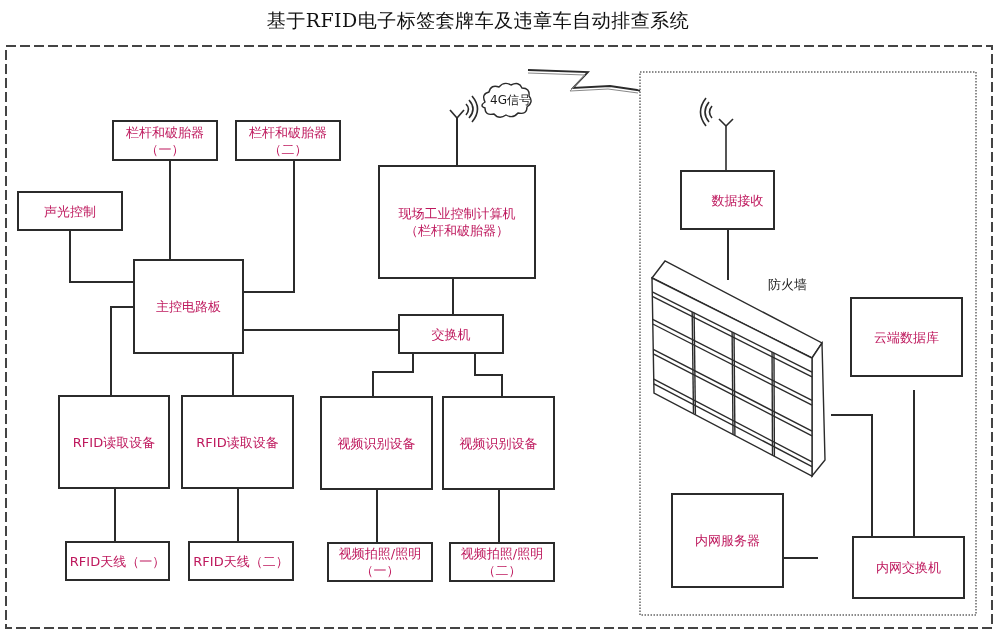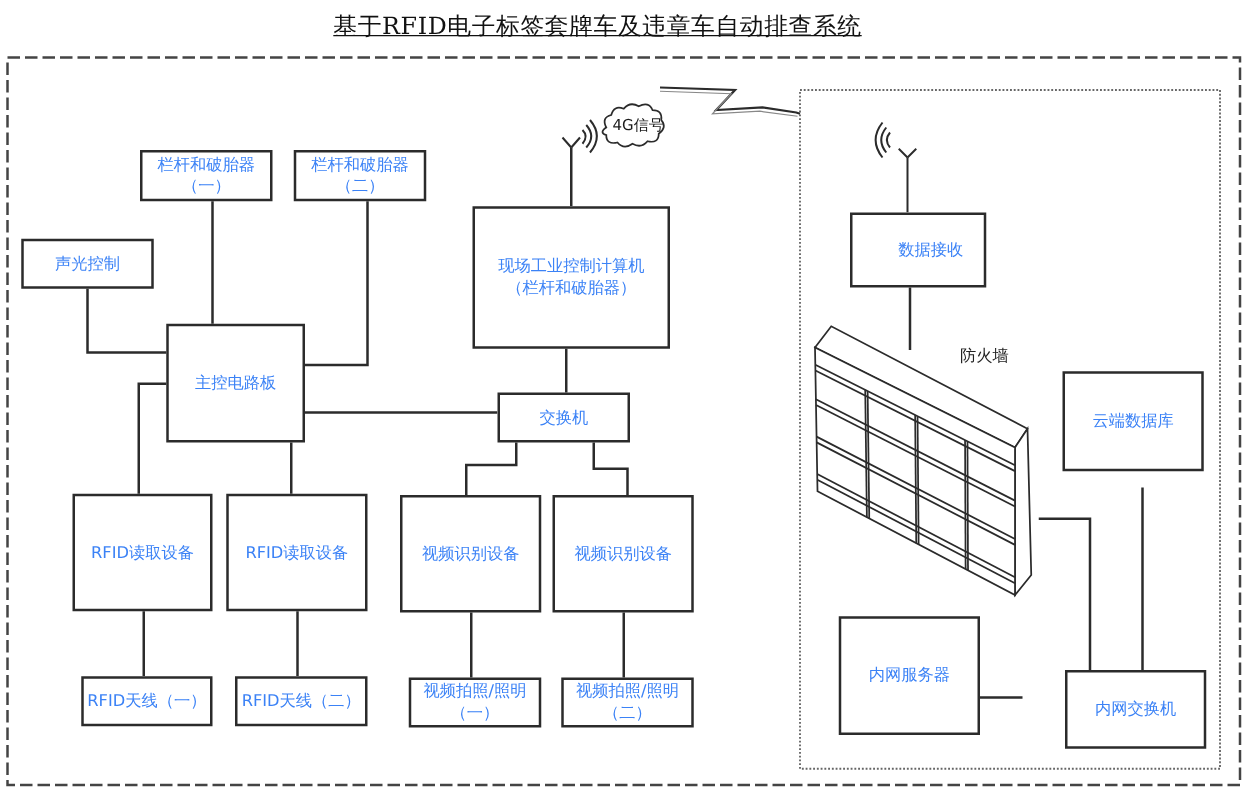--- a/index.html
+++ b/index.html
@@ -1,23 +1,23 @@
 <!DOCTYPE html>
 <html><head>
 <meta charset="utf-8">
 <style>
   html, body { margin: 0; padding: 0; background: #ffffff; }
   body { width: 1000px; height: 639px; position: relative; overflow: hidden;
          font-family: "DejaVu Sans", "Liberation Sans", sans-serif; color: #222; }
   #title { position: absolute; left: 0; top: 8px; width: 956px; text-align: center;
-           font-size: 19px; font-family: "DejaVu Serif", "Liberation Serif", serif; color: #111; letter-spacing: 0.5px; text-decoration: underline; }
+           font-size: 19px; font-family: "DejaVu Serif", "Liberation Serif", serif; color: #111; letter-spacing: 0.5px; }
   svg#diagram { position: absolute; left: 0; top: 0; }
   .box { position: absolute; box-sizing: border-box; border: 2px solid #2b2b2b; background: #fff;
          display: flex; align-items: center; justify-content: center; text-align: center;
-         font-size: 13px; line-height: 17px; color: #3b82f6; white-space: pre-line; }
+         font-size: 13px; line-height: 17px; color: #be185d; white-space: pre-line; }
   .lbl { position: absolute; font-size: 13px; color: #222; padding-left: 16px; }
   .cloud-text { position: absolute; font-size: 12px; color: #1a1a1a; }
 </style>
 </head>
 <body>
 
 <div id="title">基于RFID电子标签套牌车及违章车自动排查系统</div>
 
 <svg id="diagram" width="1000" height="639">
 
@@ -109,17 +109,17 @@
 <div class="box" style="left:378px;top:165px;width:158px;height:114px;">现场工业控制计算机
 （栏杆和破胎器）</div>
 <div class="box" style="left:398px;top:314px;width:106px;height:40px;">交换机</div>
 <div class="box" style="left:320px;top:396px;width:113px;height:94px;">视频识别设备</div>
 <div class="box" style="left:442px;top:396px;width:113px;height:94px;">视频识别设备</div>
 <div class="box" style="left:327px;top:542px;width:106px;height:40px;">视频拍照/照明
 （一）</div>
 <div class="box" style="left:449px;top:542px;width:106px;height:40px;">视频拍照/照明
 （二）</div>
 
-<div class="box" style="left:680px;top:170px;width:109px;height:60px;padding-left:20px;">数据接收</div>
+<div class="box" style="left:680px;top:170px;width:95px;height:60px;padding-left:20px;">数据接收</div>
 <div class="lbl" style="left:752px;top:276px;">防火墙</div>
 <div class="box" style="left:850px;top:297px;width:113px;height:80px;">云端数据库</div>
 <div class="box" style="left:671px;top:493px;width:113px;height:95px;">内网服务器</div>
 <div class="box" style="left:852px;top:536px;width:113px;height:63px;">内网交换机</div>
 
 </body></html>

